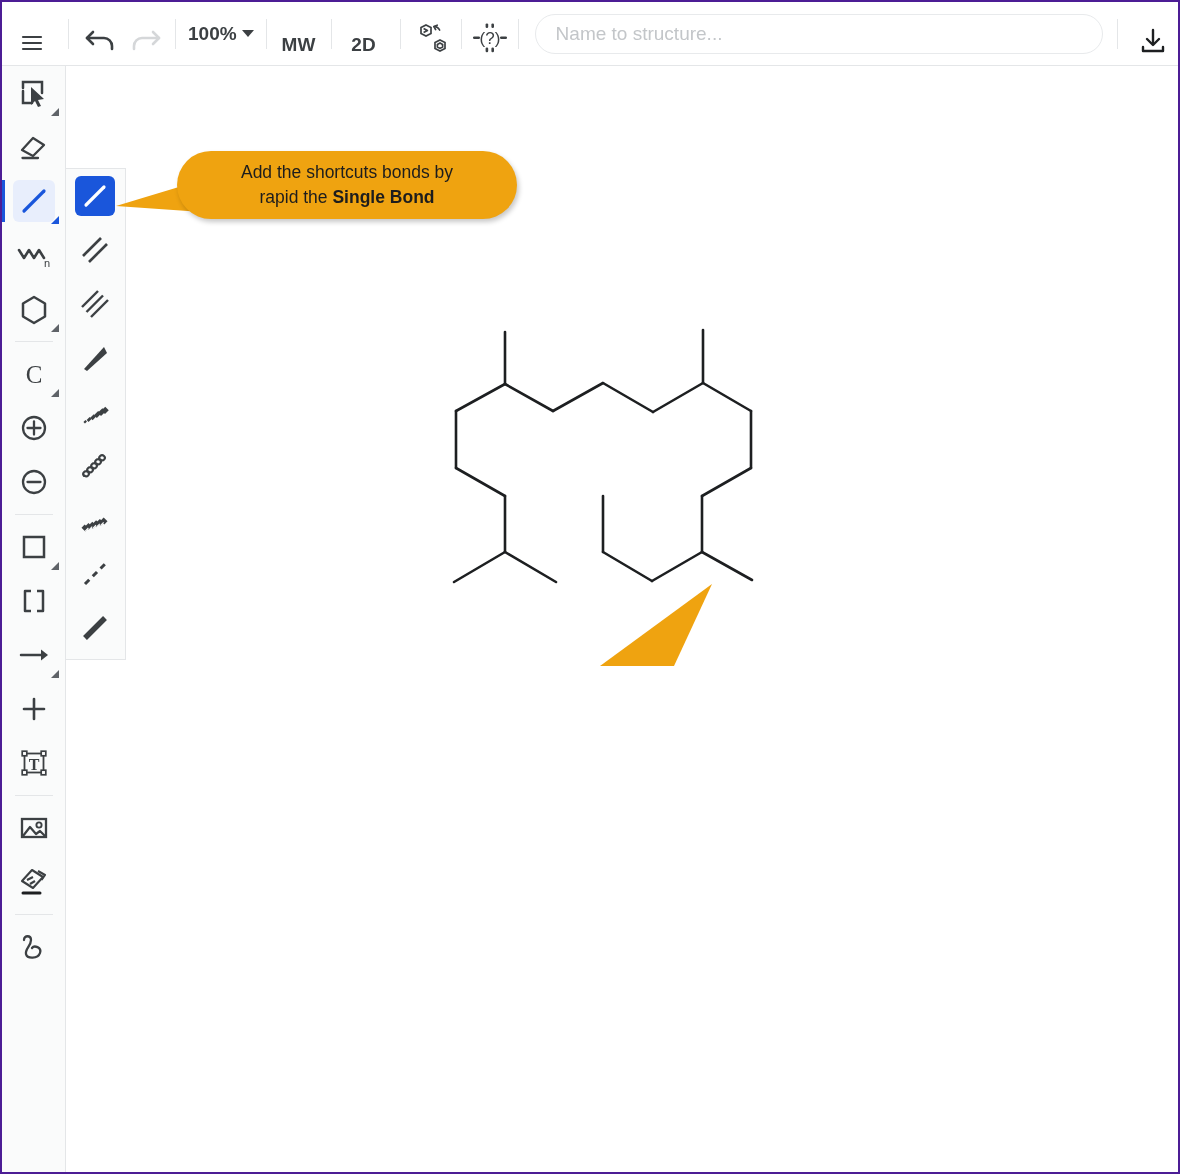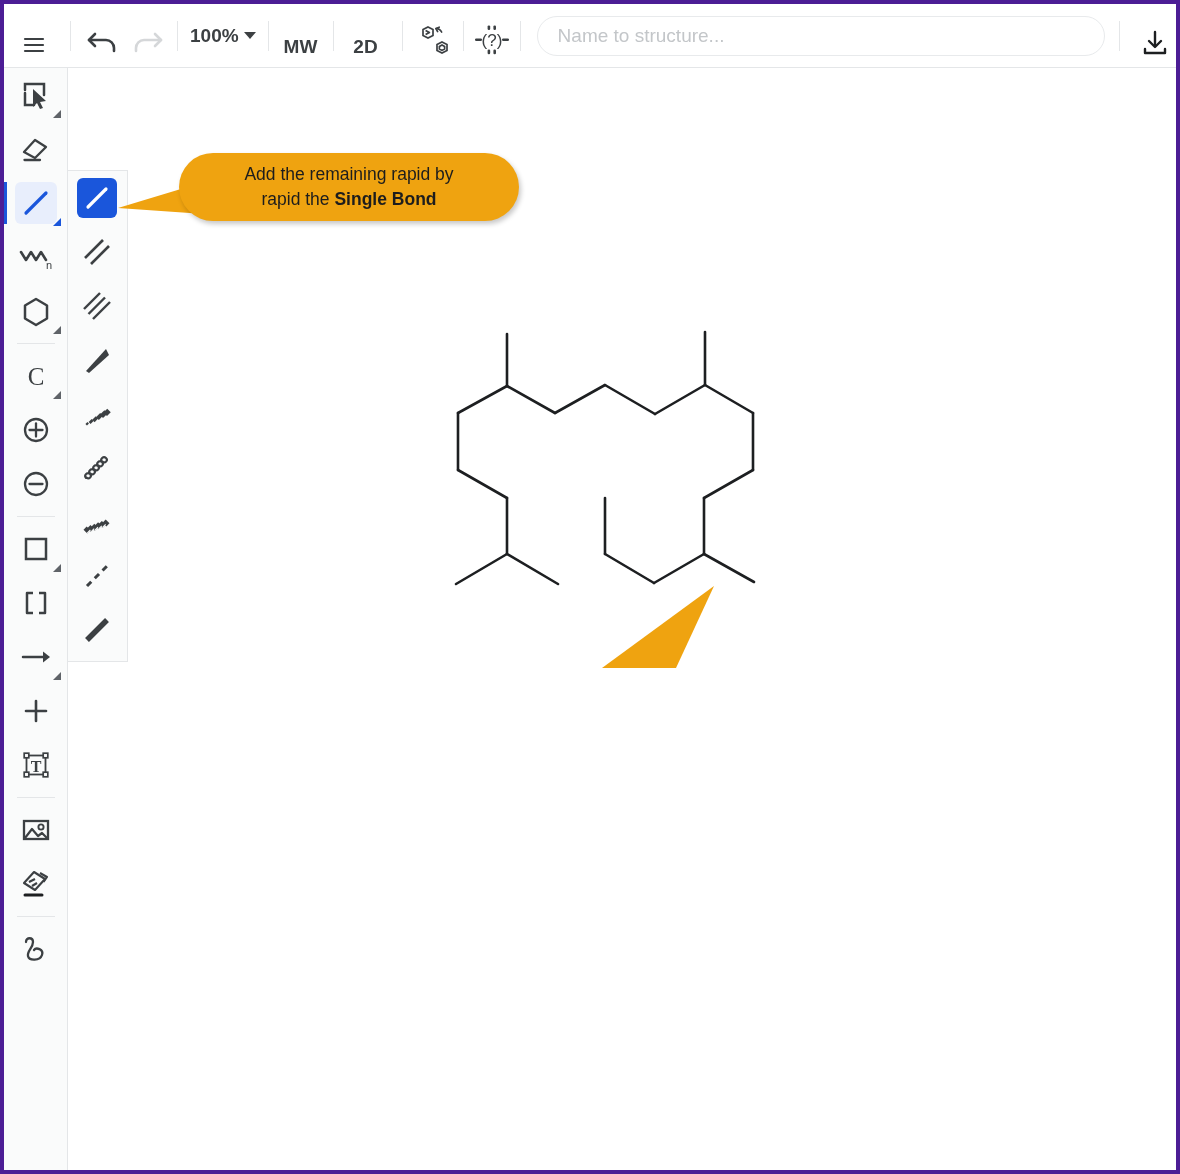--- a/index.html
+++ b/index.html
@@ -5,21 +5,21 @@
   * { box-sizing: border-box; }
   html, body {
     margin: 0; padding: 0;
     background: #ffffff;
     font-family: "Liberation Sans", sans-serif;
   }
   #app {
     position: relative;
     width: 1180px; height: 1174px;
     background: #ef4444;
-    border: 4px solid #4c1d95;
+    border: 2px solid #4c1d95;
     overflow: hidden;
   }
 
   
   #topbar {
     position: absolute; left: 0; top: 0;
     width: 1180px; height: 64px;
     background: #ffffff;
     border-bottom: 1px solid #e4e6e8;
     display: flex; align-items: center;
@@ -460,21 +460,21 @@
           <line x1="601" y1="550" x2="601" y2="494"></line>
         </g>
     </svg>
   </div>
 
   <svg class="tail" style="left:112px; top:176px;" width="90" height="48" viewBox="0 0 90 48" aria-hidden="true">
     <polygon points="2,28 88,2 88,34" fill="#efa310"></polygon>
   </svg>
   <div class="callout" id="callout-1">
     <div class="callout-txt">
-      <span>Add the remaining rapid by</span><br>
+      <span>Add the shortcuts bonds by</span><br>
       <span></span><span>rapid the </span><b>Single Bond</b>
     </div>
   </div>
 
   <svg class="tail" style="left:596px; top:578px;" width="126" height="92" viewBox="0 0 126 92" aria-hidden="true">
     <polygon points="114,4 2,86 76,86" fill="#efa310"></polygon>
   </svg>
 
   <div id="submenu">
 

